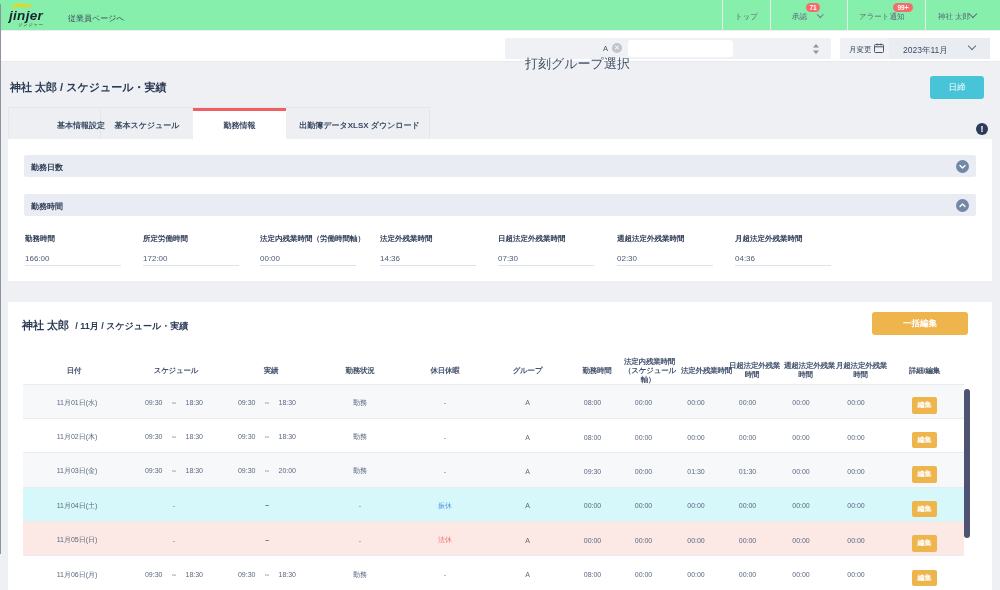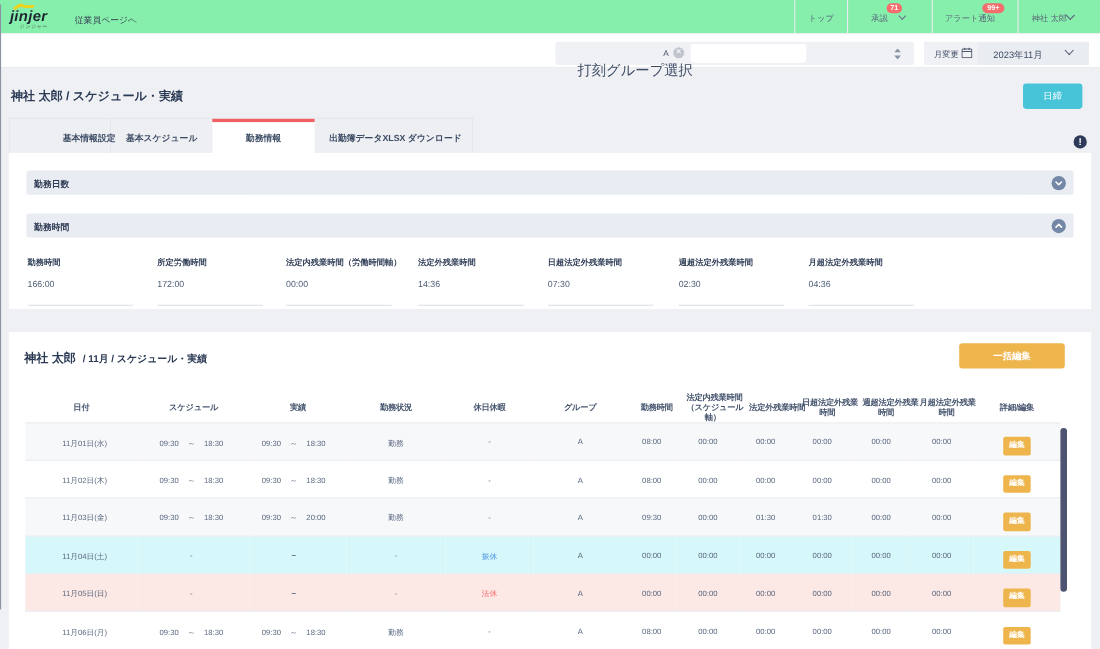--- a/index.html
+++ b/index.html
@@ -25,21 +25,21 @@
 
 
 .accbar { left:16px; width:952px; height:22px; background:#e9ecf2; border-radius:2px; }
 .acctxt { position:absolute; left:7px; top:7px; font-size:8px; font-weight:bold; color:#2e3c55; }
 .circ { position:absolute; right:7px; top:4.5px; width:13px; height:13px; border-radius:50%; background:#7288a6; }
 .circ svg { position:absolute; left:0; top:0; }
 
 
 .stat { position:absolute; top:234px; width:96px; }
 .stat .lb { font-size:7.5px; font-weight:bold; color:#303e57; white-space:nowrap; }
-.stat .vl { font-size:8px; color:#4b5b73; margin-top:10px; padding-bottom:14px; border-bottom:1px solid #dfe2e8; }
+.stat .vl { font-size:8px; color:#4b5b73; margin-top:10px; padding-bottom:2px; border-bottom:1px solid #dfe2e8; }
 
 
 table { border-collapse:collapse; table-layout:fixed; width:941px; }
 th { font-size:7.5px; font-weight:bold; color:#44536d; text-align:center; vertical-align:middle; height:26px; line-height:9px; padding:6.5px 0 0 0; white-space:nowrap; letter-spacing:-0.2px; }
 td { font-size:7px; color:#5a6880; text-align:center; vertical-align:middle; height:34.4px; padding:3px 0 0 0; border-top:1px solid #e9ebef; }
 td:nth-child(1) { padding-left:6px; }
 td:nth-child(2) { padding-right:4px; }
 td:nth-child(3) { padding-right:8px; }
 th:nth-child(7),th:nth-child(8),th:nth-child(9),th:nth-child(10),th:nth-child(11),th:nth-child(12) { padding-left:9px; }
 td i { font-style:normal; margin:0 8px; }

